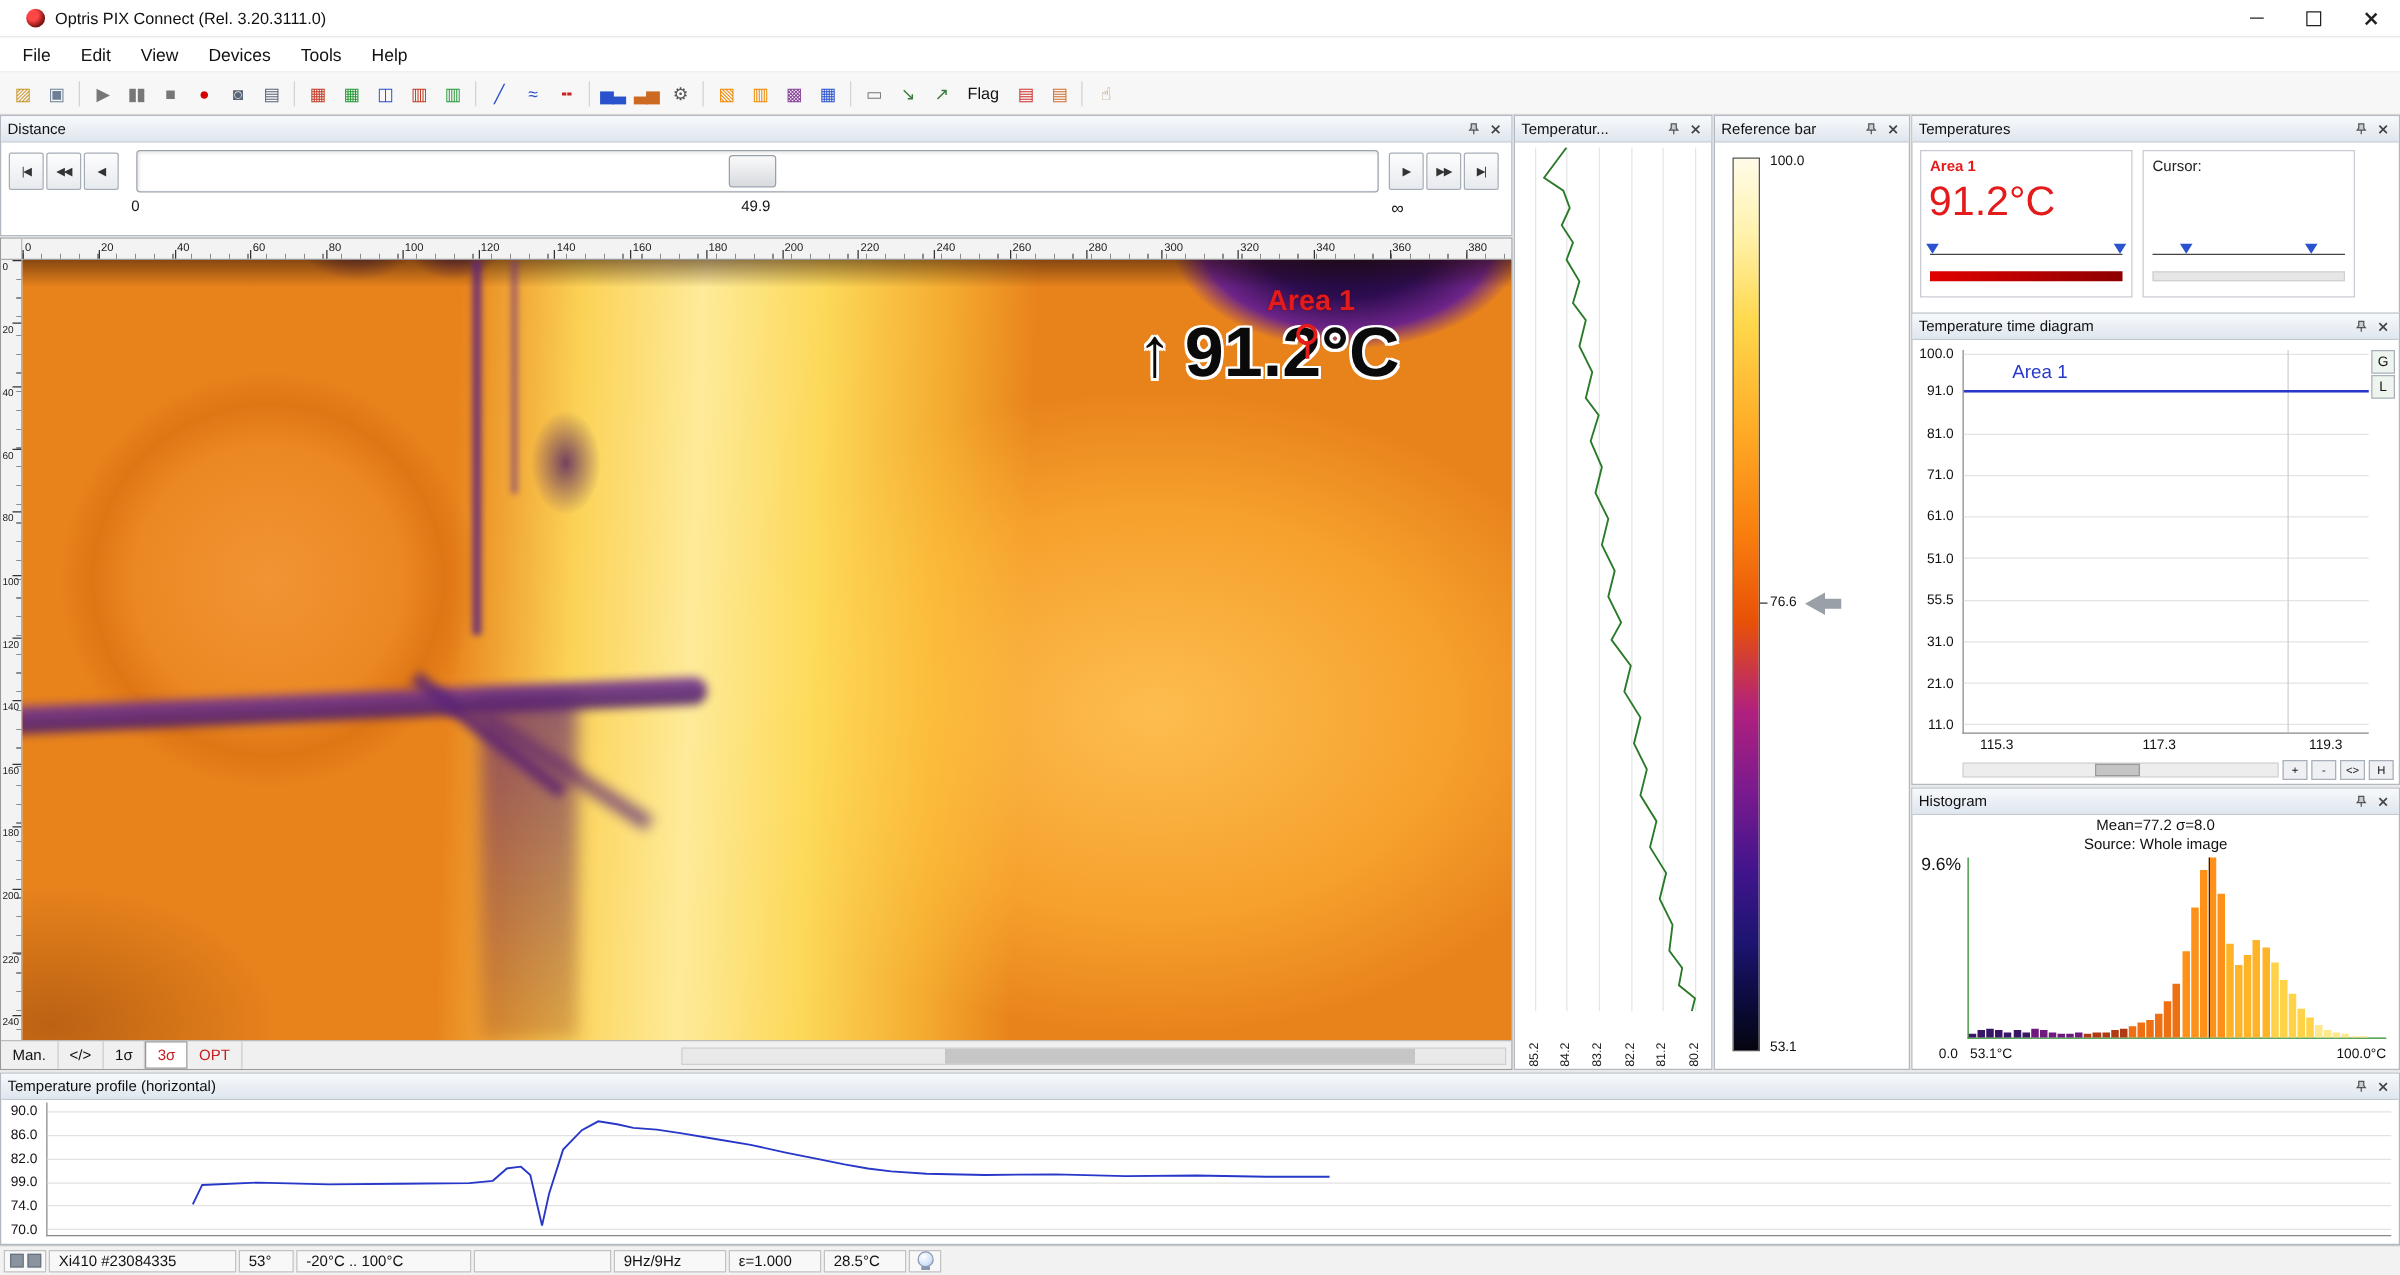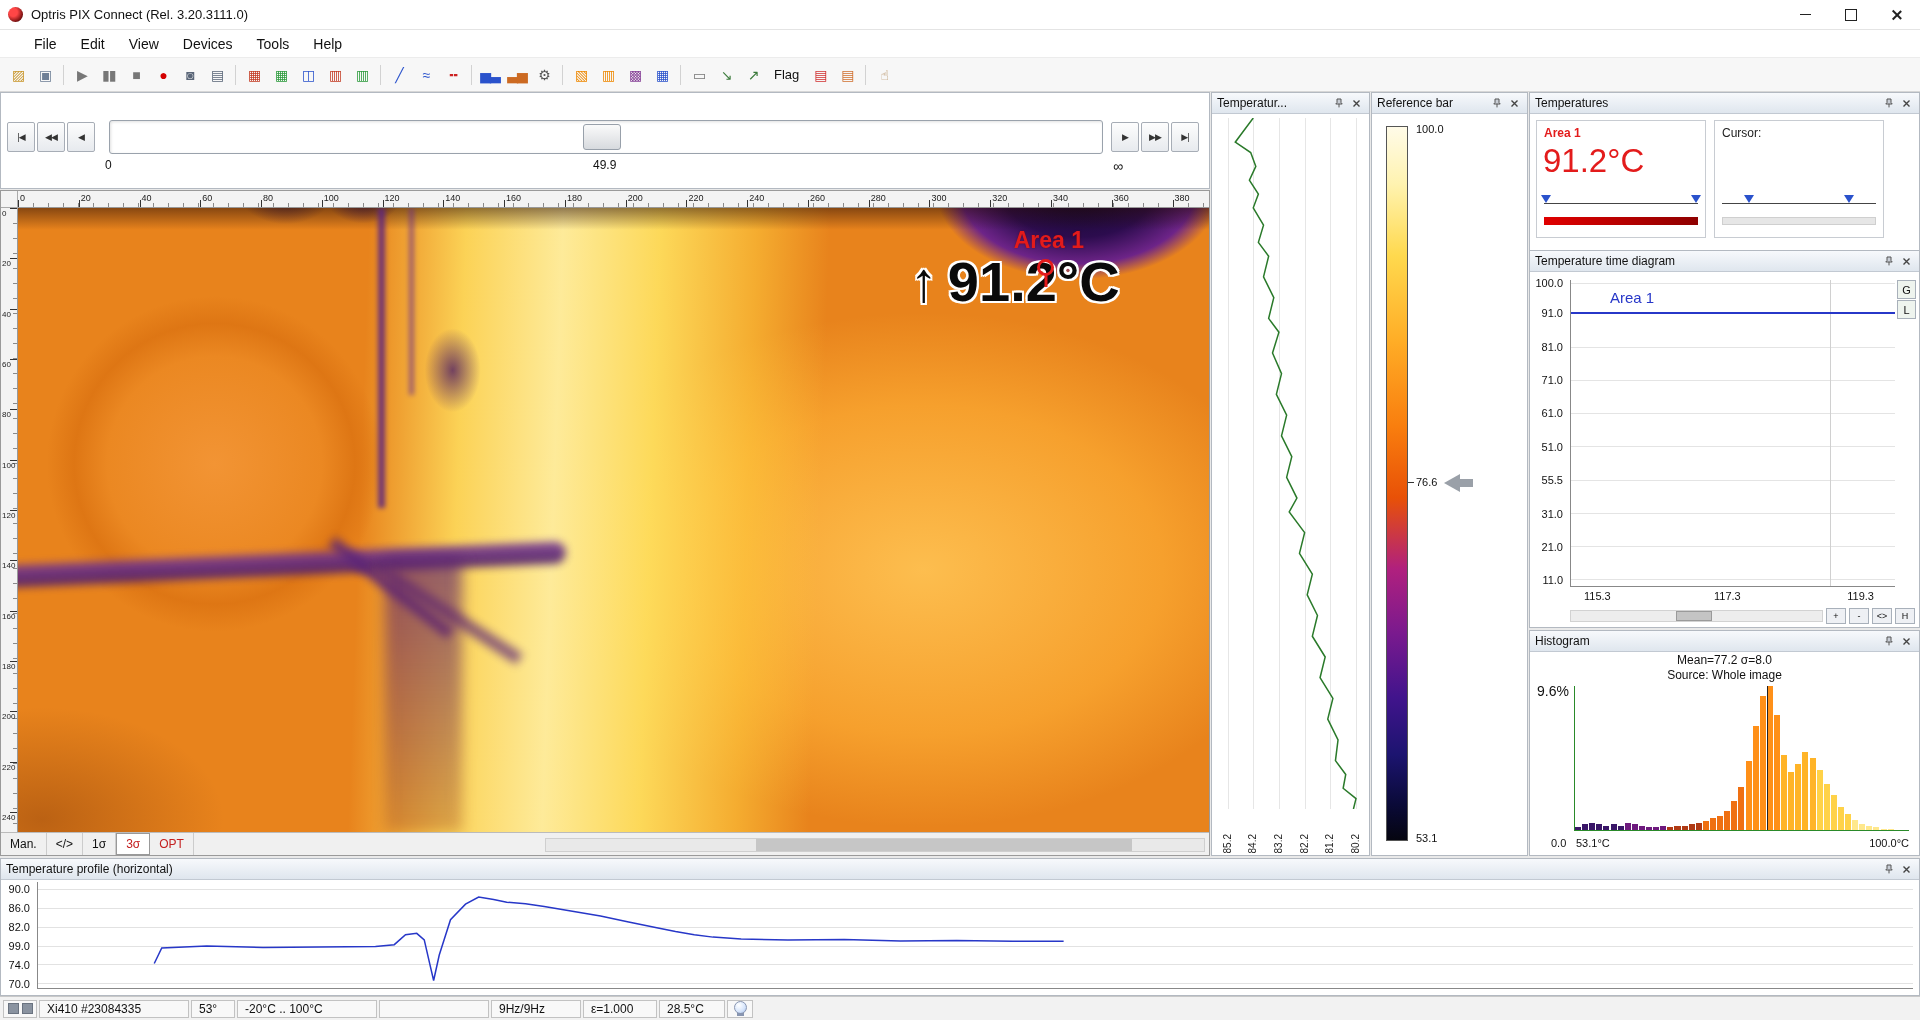--- a/index.html
+++ b/index.html
@@ -1,33 +1,33 @@
 <!DOCTYPE html>
 <html><head>
 <meta charset="utf-8">
 <style>
   html,body{margin:0;padding:0;background:#cfcfcf;}
   body{font-family:"Liberation Sans","DejaVu Sans",sans-serif;color:#111;}
   .app{position:relative;width:1920px;height:1020px;background:#e9e9e9;overflow:hidden;}
 
   
-  .titlebar{position:absolute;left:0;top:0;right:0;height:30px;background:#fff;border-bottom:1px solid #e4e4e4;display:flex;align-items:center;padding-left:8px;gap:8px;box-sizing:border-box;}
+  .titlebar{position:absolute;left:0;top:0;right:0;height:30px;background:#fff;border-bottom:1px solid #e4e4e4;display:flex;align-items:center;padding-left:21px;gap:8px;box-sizing:border-box;}
   .app-icon{width:15px;height:15px;border-radius:50%;background:radial-gradient(circle at 35% 35%,#ff4646 0 30%,#7a1212 70%,#2c0808 100%);}
   .title-text{font-size:13px;}
   .win-controls{margin-left:auto;display:flex;height:100%;}
   .win-btn{width:46px;height:100%;display:flex;align-items:center;justify-content:center;}
   .glyph-min{width:11px;height:1px;background:#222;}
   .glyph-max{width:10px;height:10px;border:1px solid #222;}
   .glyph-close{position:relative;width:12px;height:12px;}
   .glyph-close:before,.glyph-close:after{content:"";position:absolute;left:5px;top:0;width:1.5px;height:12px;background:#222;}
   .glyph-close:before{transform:rotate(45deg);}
   .glyph-close:after{transform:rotate(-45deg);}
 
   
-  .menubar{position:absolute;top:30px;left:0;right:0;height:28px;background:#fff;border-bottom:1px solid #ececec;display:flex;align-items:center;padding-left:22px;font-size:14px;box-sizing:border-box;}
+  .menubar{position:absolute;top:30px;left:0;right:0;height:28px;background:#fff;border-bottom:1px solid #ececec;display:flex;align-items:center;padding-left:6px;font-size:14px;box-sizing:border-box;}
   .menu-item{padding:4px 12px;}
   .toolbar{position:absolute;top:58px;left:0;right:0;height:34px;background:#f7f7f7;border-bottom:1px solid #d7d7d7;display:flex;align-items:center;padding:0 6px;gap:3px;box-sizing:border-box;}
   .tb-icon{width:24px;height:24px;display:flex;align-items:center;justify-content:center;font-size:14px;line-height:1;letter-spacing:-1px;border-radius:2px;}
   .tb-sep{width:1px;height:20px;background:#d2d2d2;margin:0 3px;}
   .tb-label{font-size:13px;padding:0 6px;}
 
   
   .panel{position:absolute;background:#fff;border:1px solid #b3b9c1;box-sizing:border-box;}
   .panel-header{height:21px;background:linear-gradient(#f7f9fc,#dfe6ee);border-bottom:1px solid #c2c9d2;display:flex;align-items:center;padding:0 5px;font-size:12px;box-sizing:border-box;}
   .panel-title{flex:1;white-space:nowrap;overflow:hidden;}
@@ -229,20 +229,35 @@
       <div class="tb-icon" style="color: rgb(58, 122, 58);">↘</div>
       <div class="tb-icon" style="color: rgb(58, 122, 58);">↗</div>
       <span class="tb-label">Flag</span>
       <div class="tb-icon" style="color: rgb(208, 48, 48);">▤</div>
       <div class="tb-icon" style="color: rgb(208, 112, 48);">▤</div>
       <div class="tb-sep"></div>
       <div class="tb-icon" style="color: rgb(176, 136, 88);">☝</div>
     </div>
 
   <div class="panel" id="distance-panel">
+    <div class="panel-header">
+      <span class="panel-title">Distance</span>
+      <span class="hdr-btns">
+          <div class="hdr-btn">
+            <svg width="10" height="10" viewBox="0 0 10 10">
+              <path d="M3 1h4v3.5l1.2 1.5H1.8L3 4.5zM5 6v3.4" stroke="#555" fill="#c9ced6" stroke-width="1"></path>
+            </svg>
+          </div>
+          <div class="hdr-btn">
+            <svg width="9" height="9" viewBox="0 0 9 9">
+              <path d="M1.5 1.5l6 6M7.5 1.5l-6 6" stroke="#444" stroke-width="1.4"></path>
+            </svg>
+          </div>
+        </span>
+    </div>
     <div class="distance-body">
       <div class="slider-track">
         <div class="slider-handle" style="left: calc(49.5% - 18px);"></div>
       </div>
       <span class="slider-lab" id="dist-min">0</span>
       <span class="slider-lab" id="dist-val">49.9</span>
       <span class="slider-lab" id="dist-max">∞</span>
     <div class="nav-btn" style="left: 6px;">|◀</div>
         <div class="nav-btn" style="left: 36px;">◀◀</div>
         <div class="nav-btn" style="left: 66px;">◀</div>

